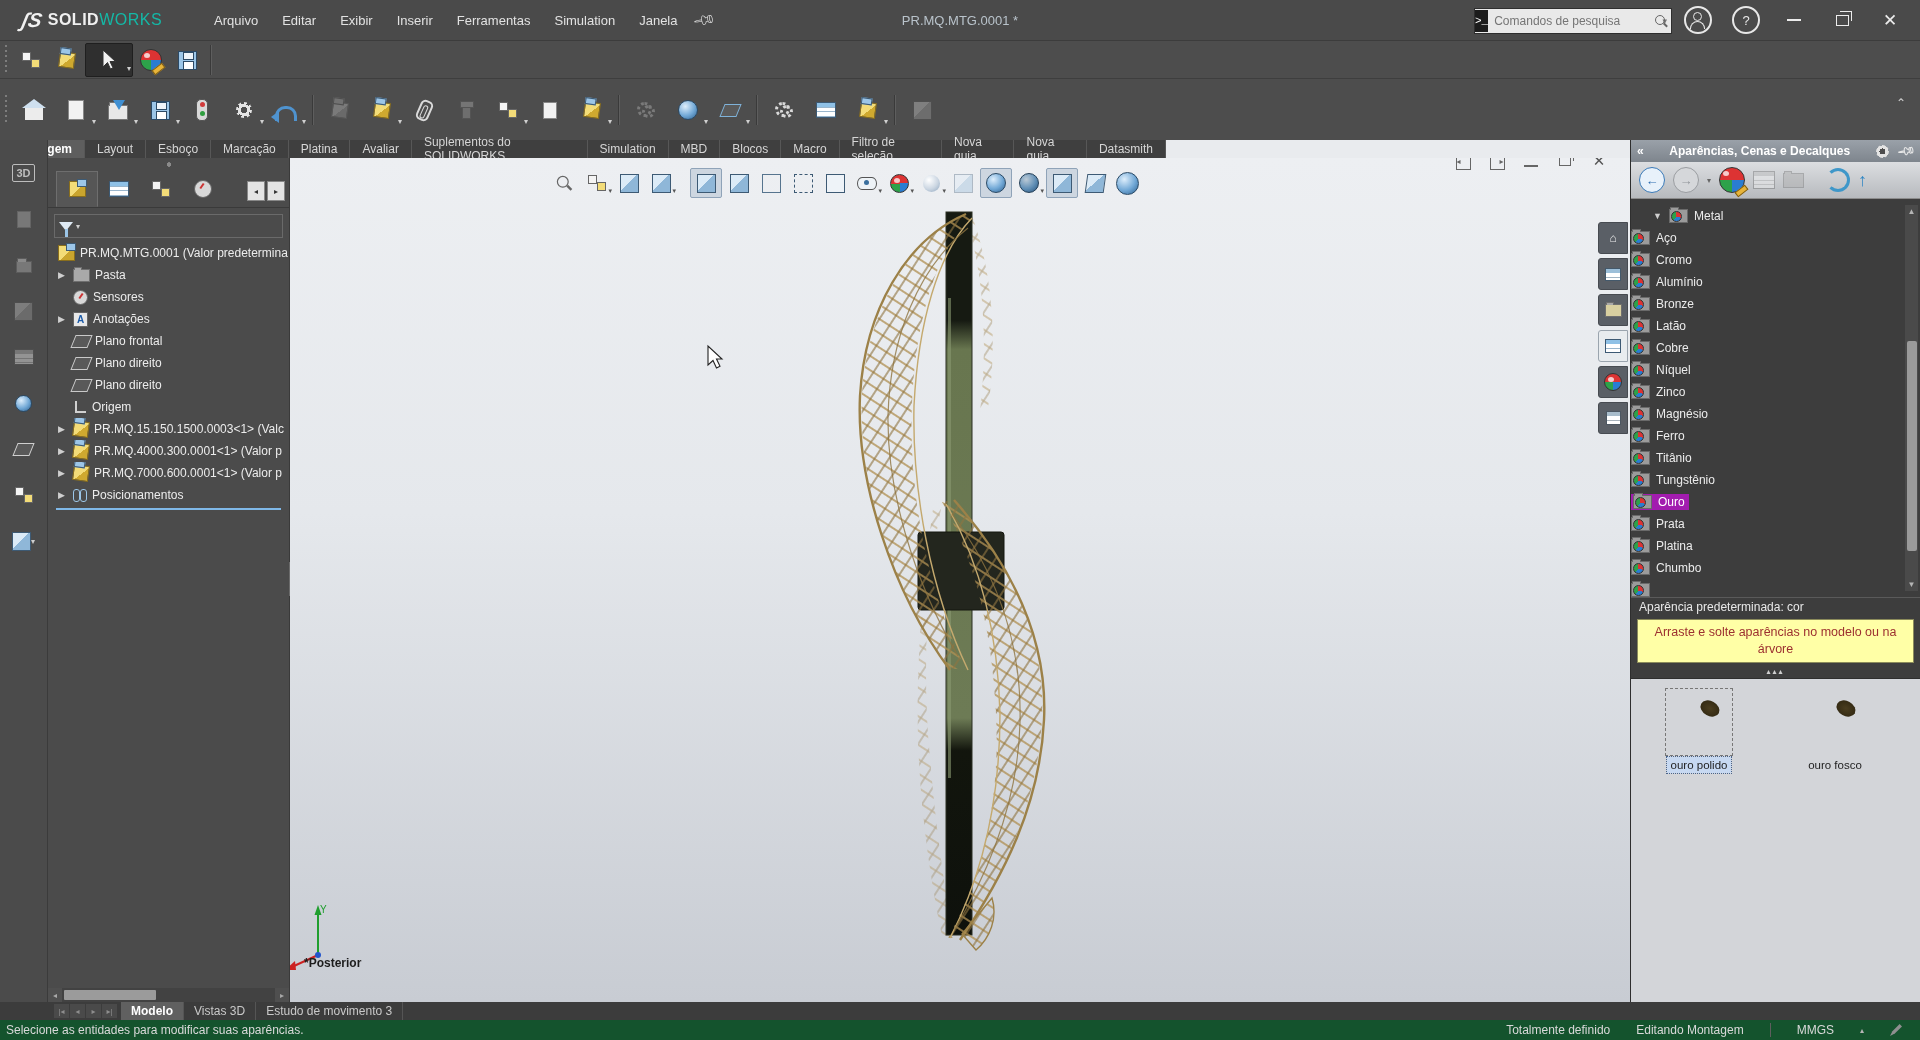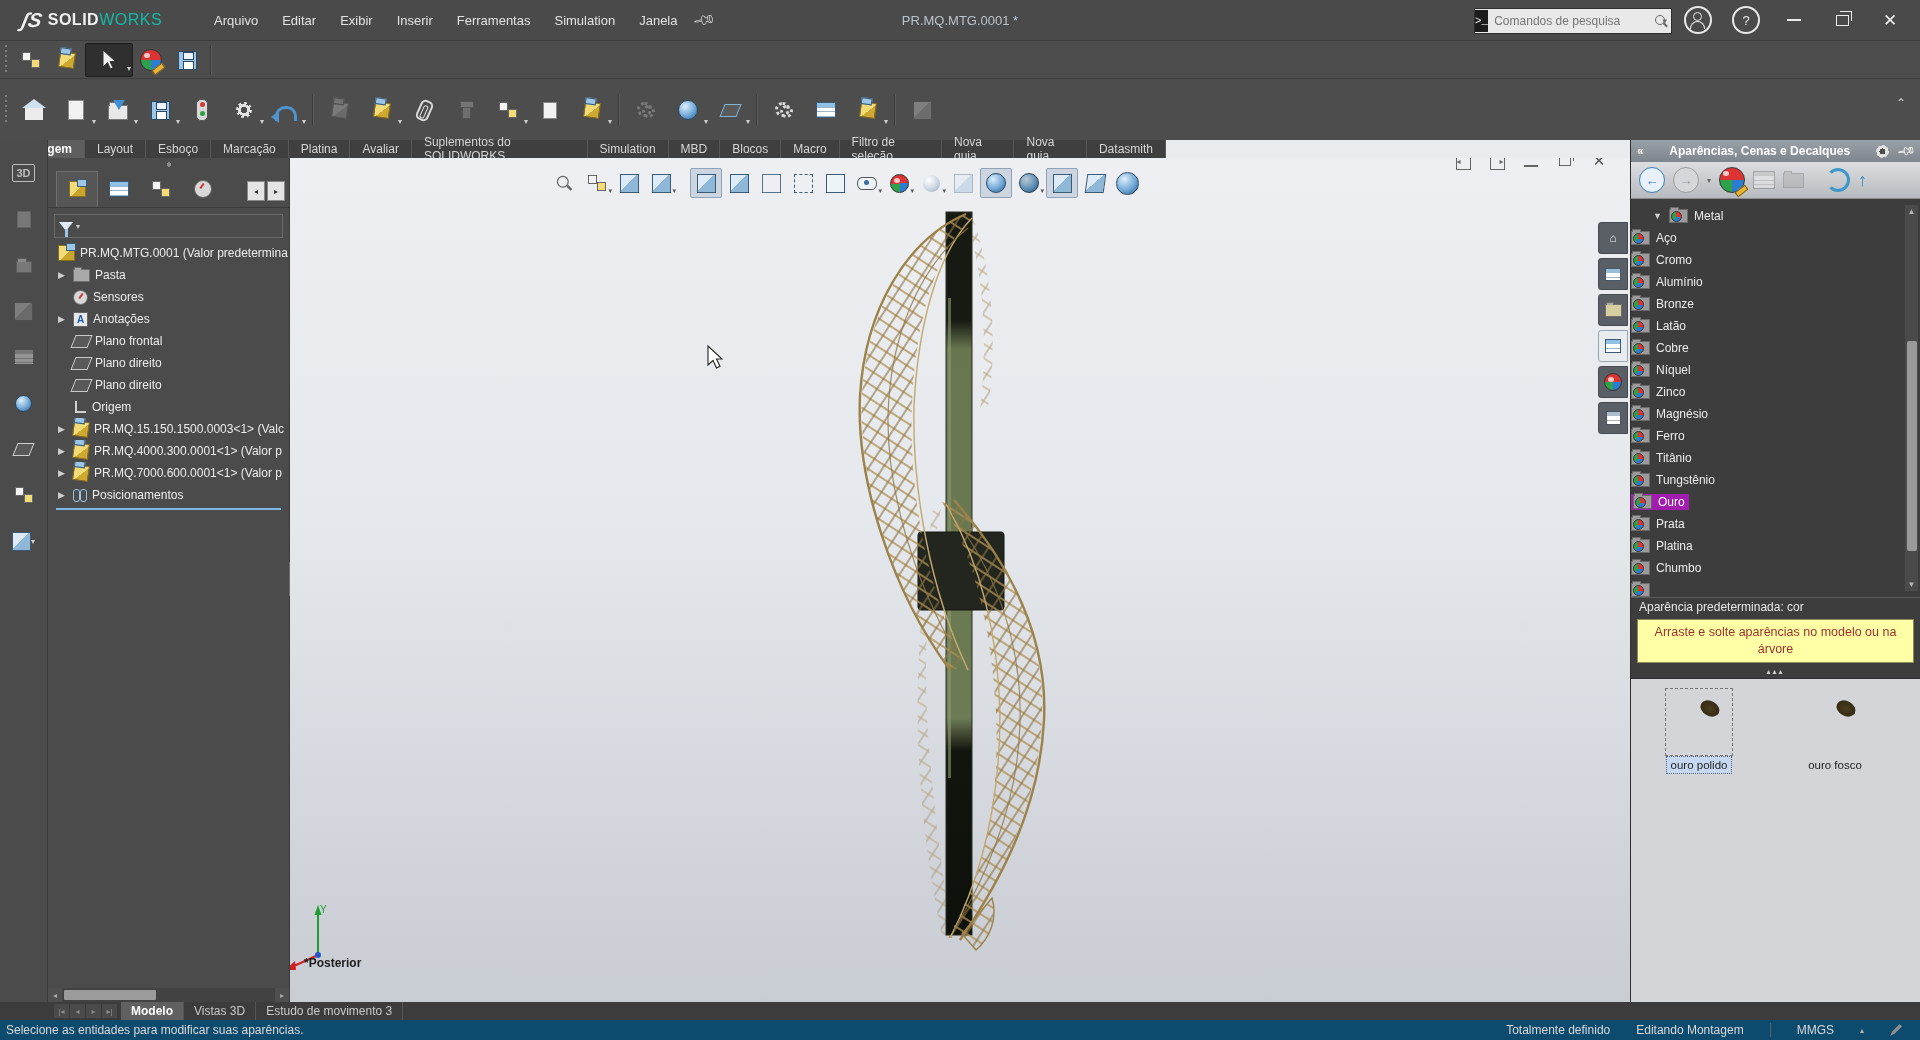--- a/index.html
+++ b/index.html
@@ -201,21 +201,21 @@
   .thlabel{font-size:11.5px;color:#1e1e1e;text-align:center;line-height:1.25;padding:1px 4px;}
   .thlabel.sel{background:#c7d9f2;outline:1px dotted #49648c;}
   .thumbitem.selected .ballwrap{outline:1px dashed #777;outline-offset:2px;}
 
   
   #docbar{left:0;top:1002px;width:1920px;height:18px;background:#3c3c3c;display:flex;align-items:stretch;}
   .dnav{display:flex;align-items:center;gap:1px;padding:0 4px 0 54px;}
   .dnavbtn{width:15px;height:14px;background:#4a4a4a;color:#8e8e8e;font-size:8px;display:flex;align-items:center;justify-content:center;}
   .dtab{display:flex;align-items:center;padding:0 10px;font-size:12px;color:#c9c9c9;border-right:1px solid #555;}
   .dtab.active{background:#606060;color:#fff;font-weight:bold;}
-  #statusbar{left:0;top:1020px;width:1920px;height:20px;background:#0c4a6e;display:flex;align-items:center;color:#d9d9d9;font-size:12px;}
+  #statusbar{left:0;top:1020px;width:1920px;height:20px;background:#14532d;display:flex;align-items:center;color:#d9d9d9;font-size:12px;}
   #statusbar .left{padding-left:6px;flex:1;}
   #statusbar .right{display:flex;align-items:center;gap:26px;padding-right:18px;}
   .st-sep{width:1px;height:14px;background:#5e5e5e;}
   .st-pen{width:12px;height:12px;background:#8f8f8f;clip-path:polygon(0 100%,20% 60%,80% 0,100% 20%,40% 80%);}
 </style>
 </head>
 <body>
 
 <div id="app" class="nosel">
 

